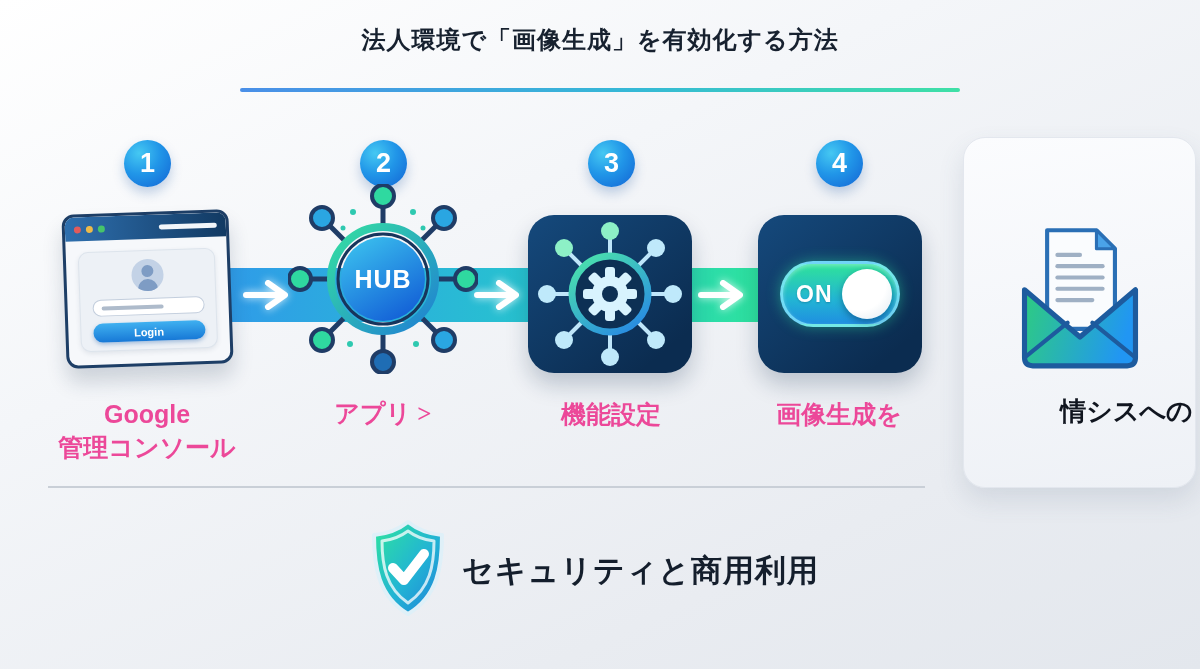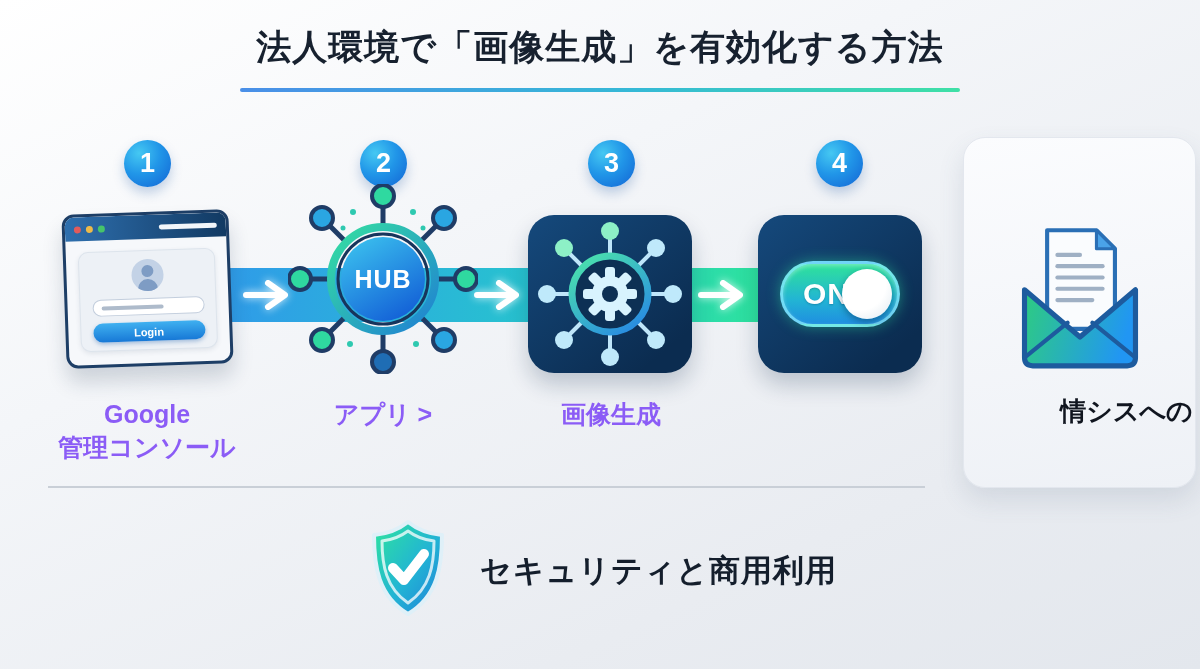--- a/index.html
+++ b/index.html
@@ -6,21 +6,21 @@
   html,body { width:1200px; height:669px; overflow:hidden; }
   body {
     font-family:"Liberation Sans","DejaVu Sans",sans-serif;
     background:linear-gradient(155deg,#ffffff 0%,#f4f6f9 35%,#e9ecf1 75%,#e3e7ed 100%);
     position:relative; color:#141e2c;
   }
   .abs { position:absolute; }
 
   
   .title { top:24px; left:0; width:100%; text-align:center;
-    font-size:35px; font-weight:900; letter-spacing:1px; color:#17212f; }
+    font-size:24px; font-weight:900; letter-spacing:1px; color:#17212f; }
   .title-underline { top:88px; left:240px; width:720px; height:4px; border-radius:2px;
     background:linear-gradient(90deg,#4a8fe8 0%,#35b9d6 55%,#3fe0a6 100%); }
 
   
   .flow-band { left:230px; top:268px; width:545px; height:54px; z-index:1;
     background:linear-gradient(90deg,#2f9ce8 0%,#27c3cf 55%,#2ee59b 100%); }
   .flow-arrow { z-index:3; width:54px; height:34px; }
   .flow-arrow svg { filter:drop-shadow(0 0 4px rgba(255,255,255,.8)); }
   .arrow-1 { left:241px; top:278px; }
   .arrow-2 { left:472px; top:278px; }
@@ -72,44 +72,44 @@
     box-shadow:0 12px 22px rgba(15,40,75,.22);
     display:flex; align-items:center; justify-content:center; }
   .tile-3 { left:528px; } .tile-4 { left:758px; }
 
   
   .toggle { width:120px; height:66px; border-radius:33px; position:relative;
     background:linear-gradient(180deg,#2fe39a 0%,#22b4d4 60%,#1f8fe0 100%);
     border:3px solid rgba(140,235,255,.75);
     box-shadow:0 0 14px rgba(46,229,157,.45), inset 0 2px 4px rgba(255,255,255,.35);
     display:flex; align-items:center; }
-  .toggle-label { margin-left:20px; color:#fff; font-size:30px; font-weight:900; letter-spacing:1px;
+  .toggle-label { margin-left:13px; color:#fff; font-size:23px; font-weight:900; letter-spacing:1px;
     text-shadow:0 1px 2px rgba(0,60,90,.3); }
   .toggle-knob { position:absolute; right:5px; top:5px; width:50px; height:50px; border-radius:50%;
     background:radial-gradient(circle at 35% 30%,#ffffff 55%,#dde7ef 100%);
     box-shadow:0 3px 7px rgba(0,30,60,.4); }
 
   
   .side-card { left:963px; top:137px; width:233px; height:351px; border-radius:22px; z-index:2;
     background:linear-gradient(170deg,#fbfcfe 0%,#eef1f6 100%);
     border:1px solid #e3e7ee;
     box-shadow:0 12px 26px rgba(70,90,120,.14); }
   .email-icon { position:absolute; left:52px; top:84px; }
   .side-card-label { position:absolute; left:12px; top:256px; width:100%; text-align:center;
     font-size:26px; font-weight:800; line-height:1.32; color:#10151f;margin-left:35px; }
 
   
   .step-label { top:398px; width:240px; text-align:center;
-    font-size:25px; font-weight:800; line-height:1.3; color:#8b5cf6; z-index:2; }
-  .label-1 { left:27px; } .label-2 { left:263px; } .label-3 { left:491px; } .label-4 { left:719px; }
+    font-size:25px; font-weight:800; line-height:1.3; color:#ec4899; z-index:2; }
+  .label-1 { left:27px; } .label-2 { left:263px;font-family:Liberation Serif, serif; } .label-3 { left:491px; } .label-4 { left:719px; }
   .step-label span, .side-card-label span { display:block; }
 
   
   .divider { left:48px; top:486px; width:877px; height:2px; background:#c9cfd7; }
-  .footer { left:368px; top:518px; height:106px; display:flex; align-items:center; gap:32px; }
+  .footer { left:368px; top:518px; height:106px; display:flex; align-items:center; gap:14px; }
   .footer-text { font-size:31px; font-weight:800; color:#141e2c; letter-spacing:1px; }
 </style>
 </head>
 <body>
 
 <div class="abs title">法人環境で「画像生成」を有効化する方法</div>
 <div class="abs title-underline"></div>
 
 <div class="abs flow-band"></div>
 <div class="abs flow-arrow arrow-1">
@@ -295,23 +295,24 @@
 </div>
 
 <div class="abs step-label label-1">
   <span>Google</span>
   <span>管理コンソール</span>
 </div>
 <div class="abs step-label label-2">
   <span>アプリ &gt;</span>
 </div>
 <div class="abs step-label label-3">
-  <span>画像生成</span>
+  <span>機能設定</span>
 </div>
 <div class="abs step-label label-4">
+  <span>画像生成を</span>
 </div>
 
 <div class="abs divider"></div>
 
 <div class="abs footer">
   <div>
     <svg width="80" height="102" viewBox="0 0 80 102">
       <defs>
         <linearGradient id="shieldG" x1="0%" y1="0%" x2="100%" y2="100%">
           <stop offset="0%" stop-color="#2ee59d"></stop>

